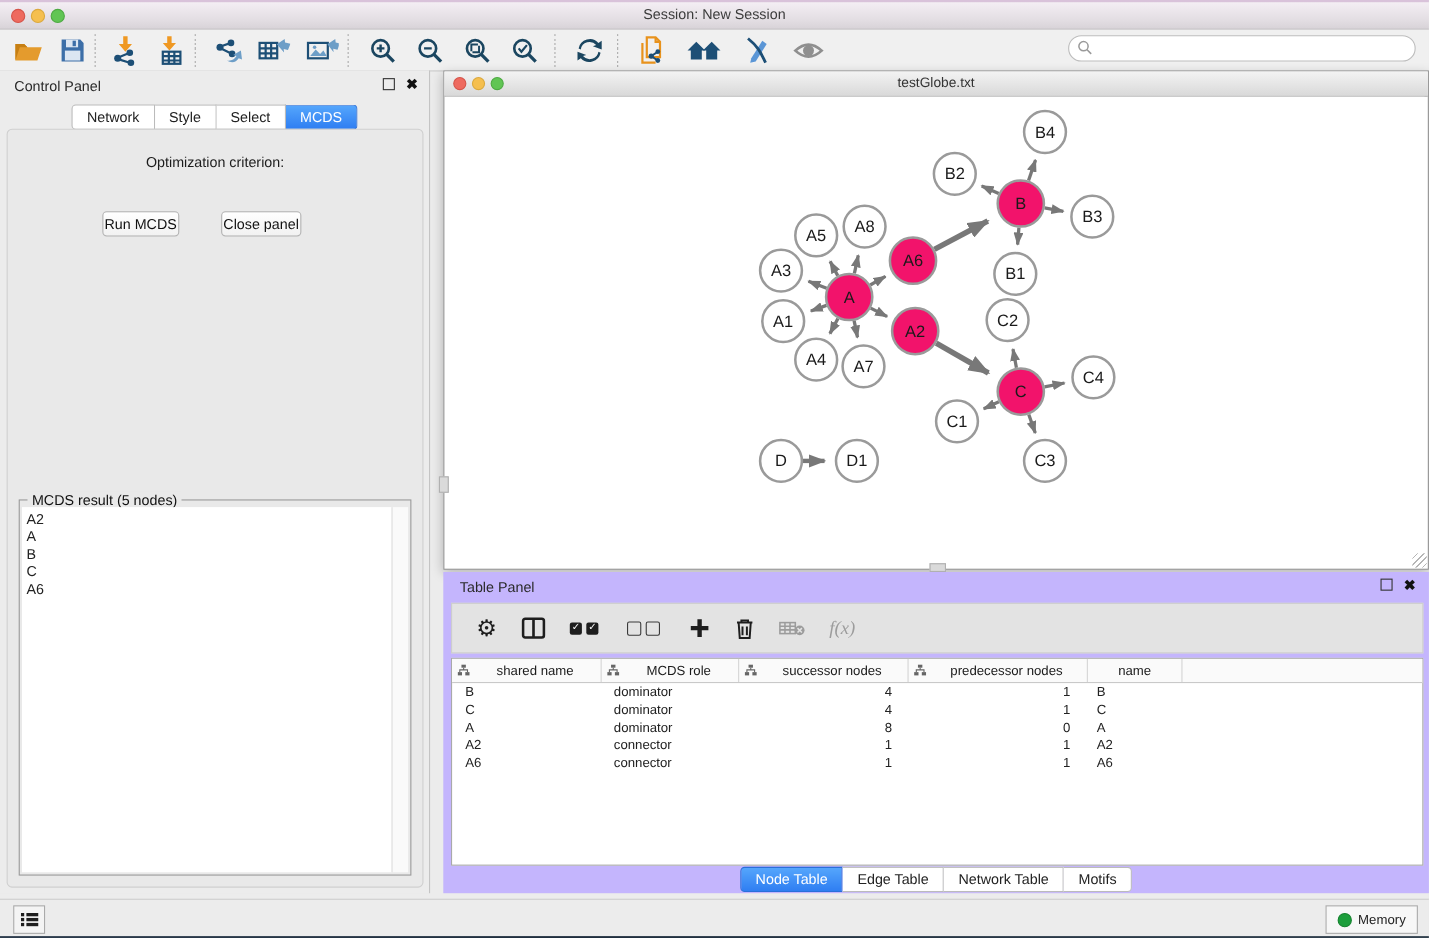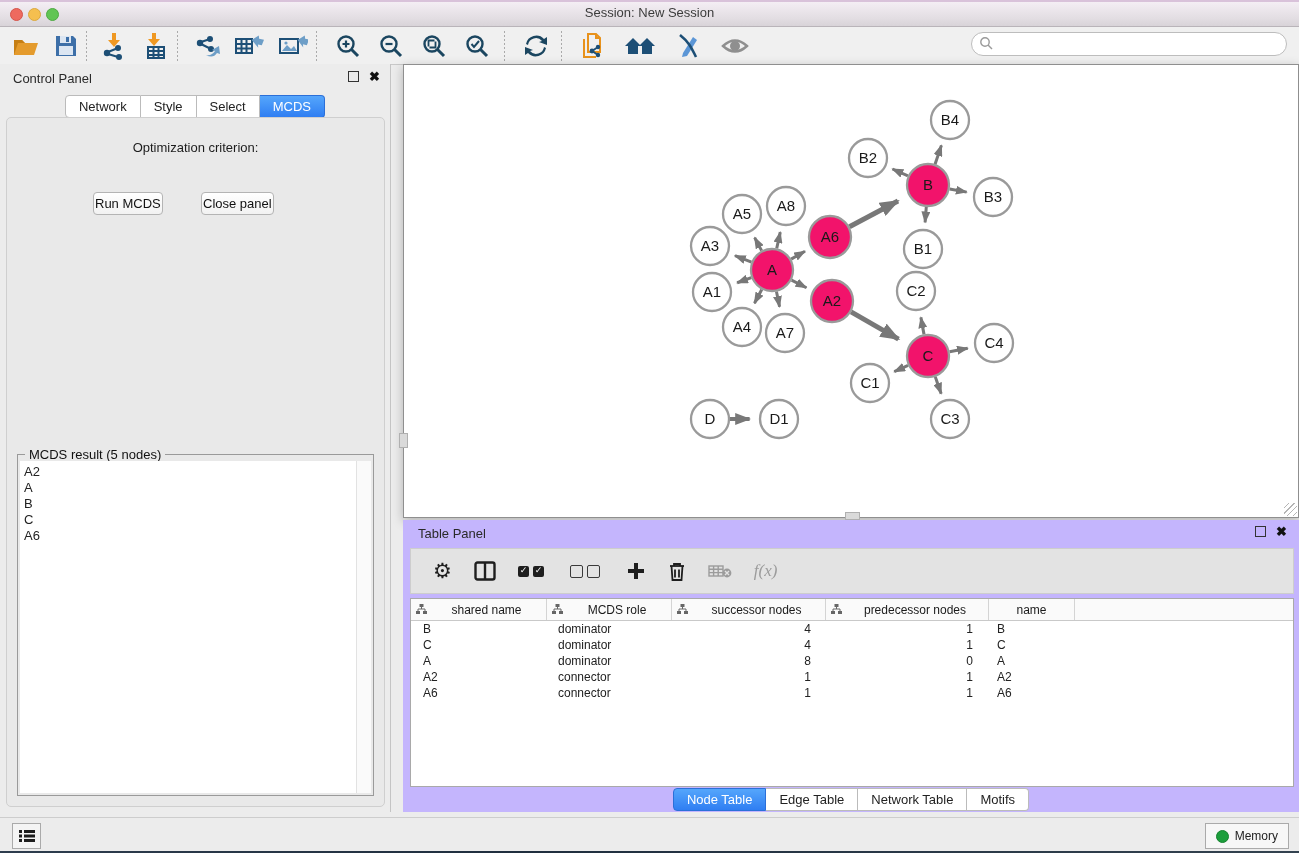--- a/index.html
+++ b/index.html
@@ -297,20 +297,26 @@
           <div>B</div>
           <div>C</div>
           <div>A6</div>
         </div>
       <div id="result-scroll"></div>
     </div>
   </div>
 </div>
 
 <div id="net-window" class="abs">
+  <div id="net-titlebar">
+    <span class="tl red" style="left:8px;top:5px;width:10px;height:10px"></span>
+    <span class="tl yel" style="left:25px;top:5px;width:10px;height:10px"></span>
+    <span class="tl grn" style="left:42px;top:5px;width:10px;height:10px"></span>
+    <div id="net-title">testGlobe.txt</div>
+  </div>
   <div id="net-canvas">
     <svg id="graph-svg" width="890" height="427">
         <defs>
           <marker id="arrow" viewBox="0 0 4 3" markerWidth="4" markerHeight="3" refX="3.6" refY="1.5" orient="auto">
             <path d="M0,0 L4,1.5 L0,3 z" fill="#787878"></path>
           </marker>
         </defs>
         <line x1="346.48350183797004" y1="174.05812974373035" x2="329.9928250337456" y2="167.67464194854668" stroke="#787878" stroke-width="3" marker-end="url(#arrow)"></line>
         <line x1="356.61112892466076" y1="162.6074406593668" x2="349.65553385541324" y2="149.62366319677136" stroke="#787878" stroke-width="3" marker-end="url(#arrow)"></line>
         <line x1="371.7013313337195" y1="160.50819961728223" x2="375.2729236480144" y2="144.18092046621982" stroke="#787878" stroke-width="3" marker-end="url(#arrow)"></line>

